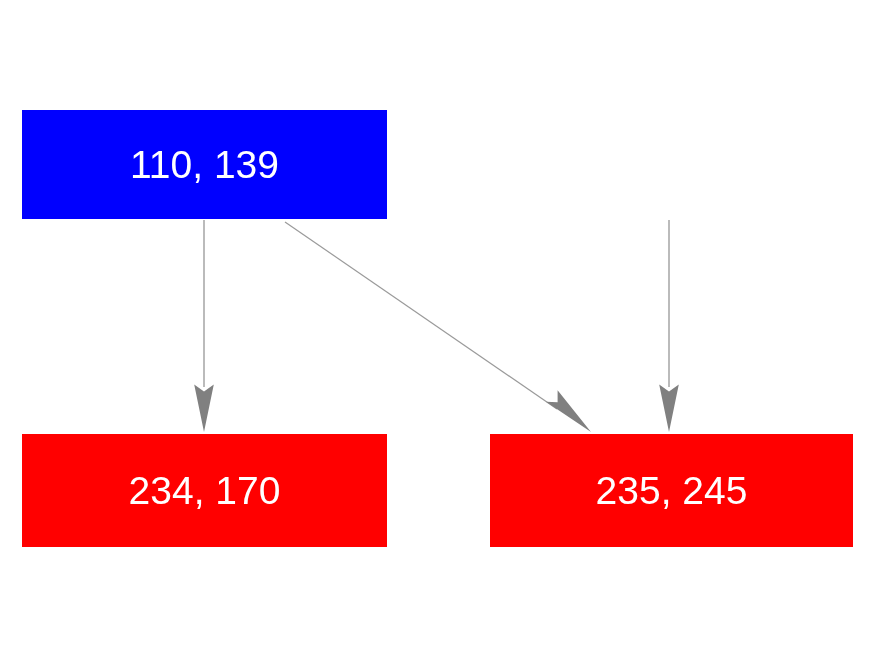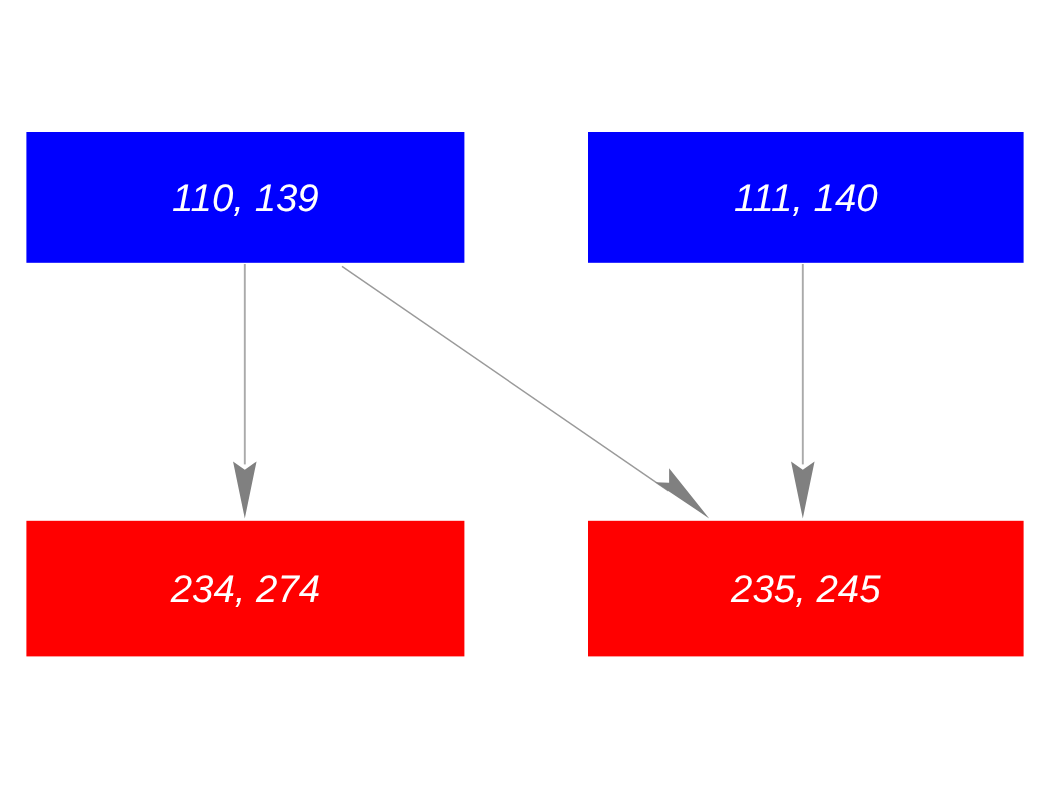--- a/index.html
+++ b/index.html
@@ -31,26 +31,25 @@
   .node {
     position: absolute;
     display: flex;
     align-items: center;
     justify-content: center;
     box-sizing: border-box;
   }
   .node-label {
     color: #ffffff;
     font-family: "Liberation Sans", sans-serif;
-    font-size: 32px;
+    font-size: 39px;
     font-weight: 400;
     line-height: 1;
     letter-spacing: 0px;
     white-space: nowrap;
-    font-style: italic;
     -webkit-font-smoothing: antialiased;
   }
 </style>
 </head>
 <body style="background: rgb(255, 255, 255);">
 
 <div id="canvas" style="width: 875px; height: 656px; background: rgb(255, 255, 255);">
 
   <svg class="edge-layer" width="875" height="656" viewBox="0 0 875 656" xmlns="http://www.w3.org/2000/svg">
     <defs>
@@ -72,25 +71,22 @@
     <g>
       <line x1="669" y1="220" x2="669" y2="387" stroke="#aaaaaa" stroke-width="1.6"></line>
       <path d="M 669 432 L 659.2 384.5 L 669 391.5 L 678.8 384.5 Z" fill="#808080"></path>
     </g>
   </svg>
 
   <div class="node" style="left: 22px; top: 110px; width: 365px; height: 109px; background: rgb(0, 0, 255);">
     <span class="node-label">110, 139</span>
   </div>
 
-  <div class="node" style="left: 490px; top: 110px; width: 363px; height: 109px; background: rgb(0, 0, 255);">
-    <span class="node-label">111, 140</span>
-  </div>
 
   <div class="node" style="left: 22px; top: 434px; width: 365px; height: 113px; background: rgb(255, 0, 0);">
-    <span class="node-label">234, 274</span>
+    <span class="node-label">234, 170</span>
   </div>
 
   <div class="node" style="left: 490px; top: 434px; width: 363px; height: 113px; background: rgb(255, 0, 0);">
     <span class="node-label">235, 245</span>
   </div>
 
 </div>
 
 </body></html>

